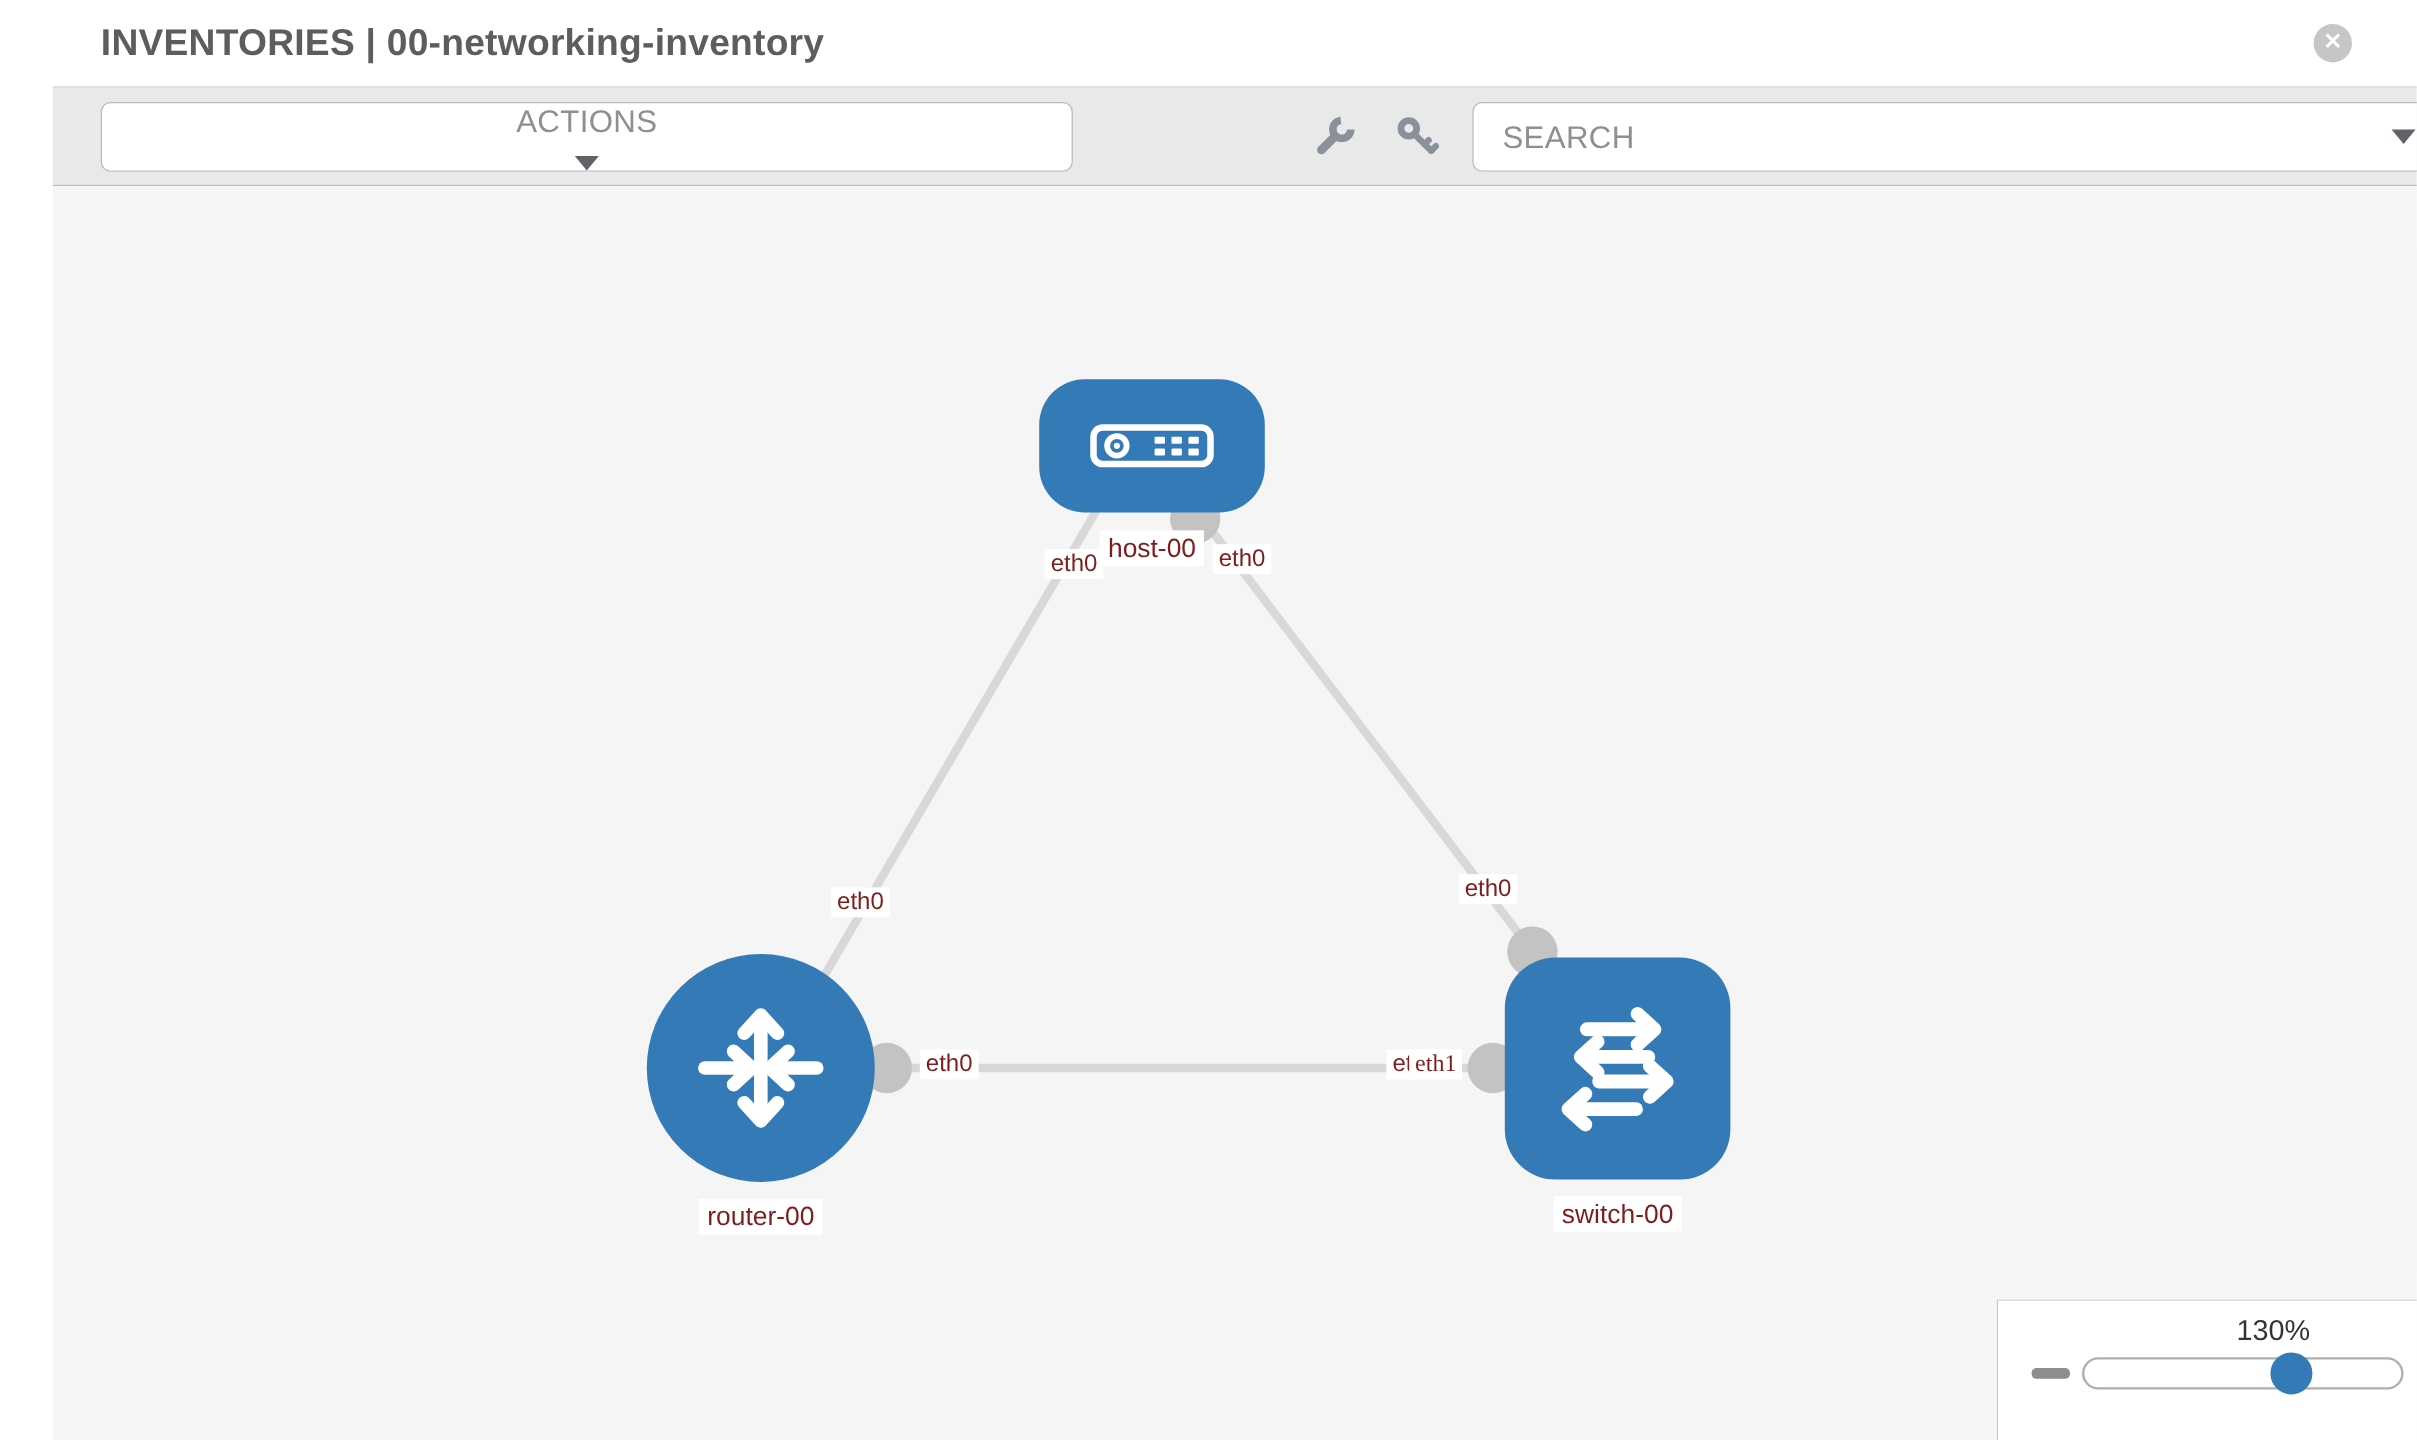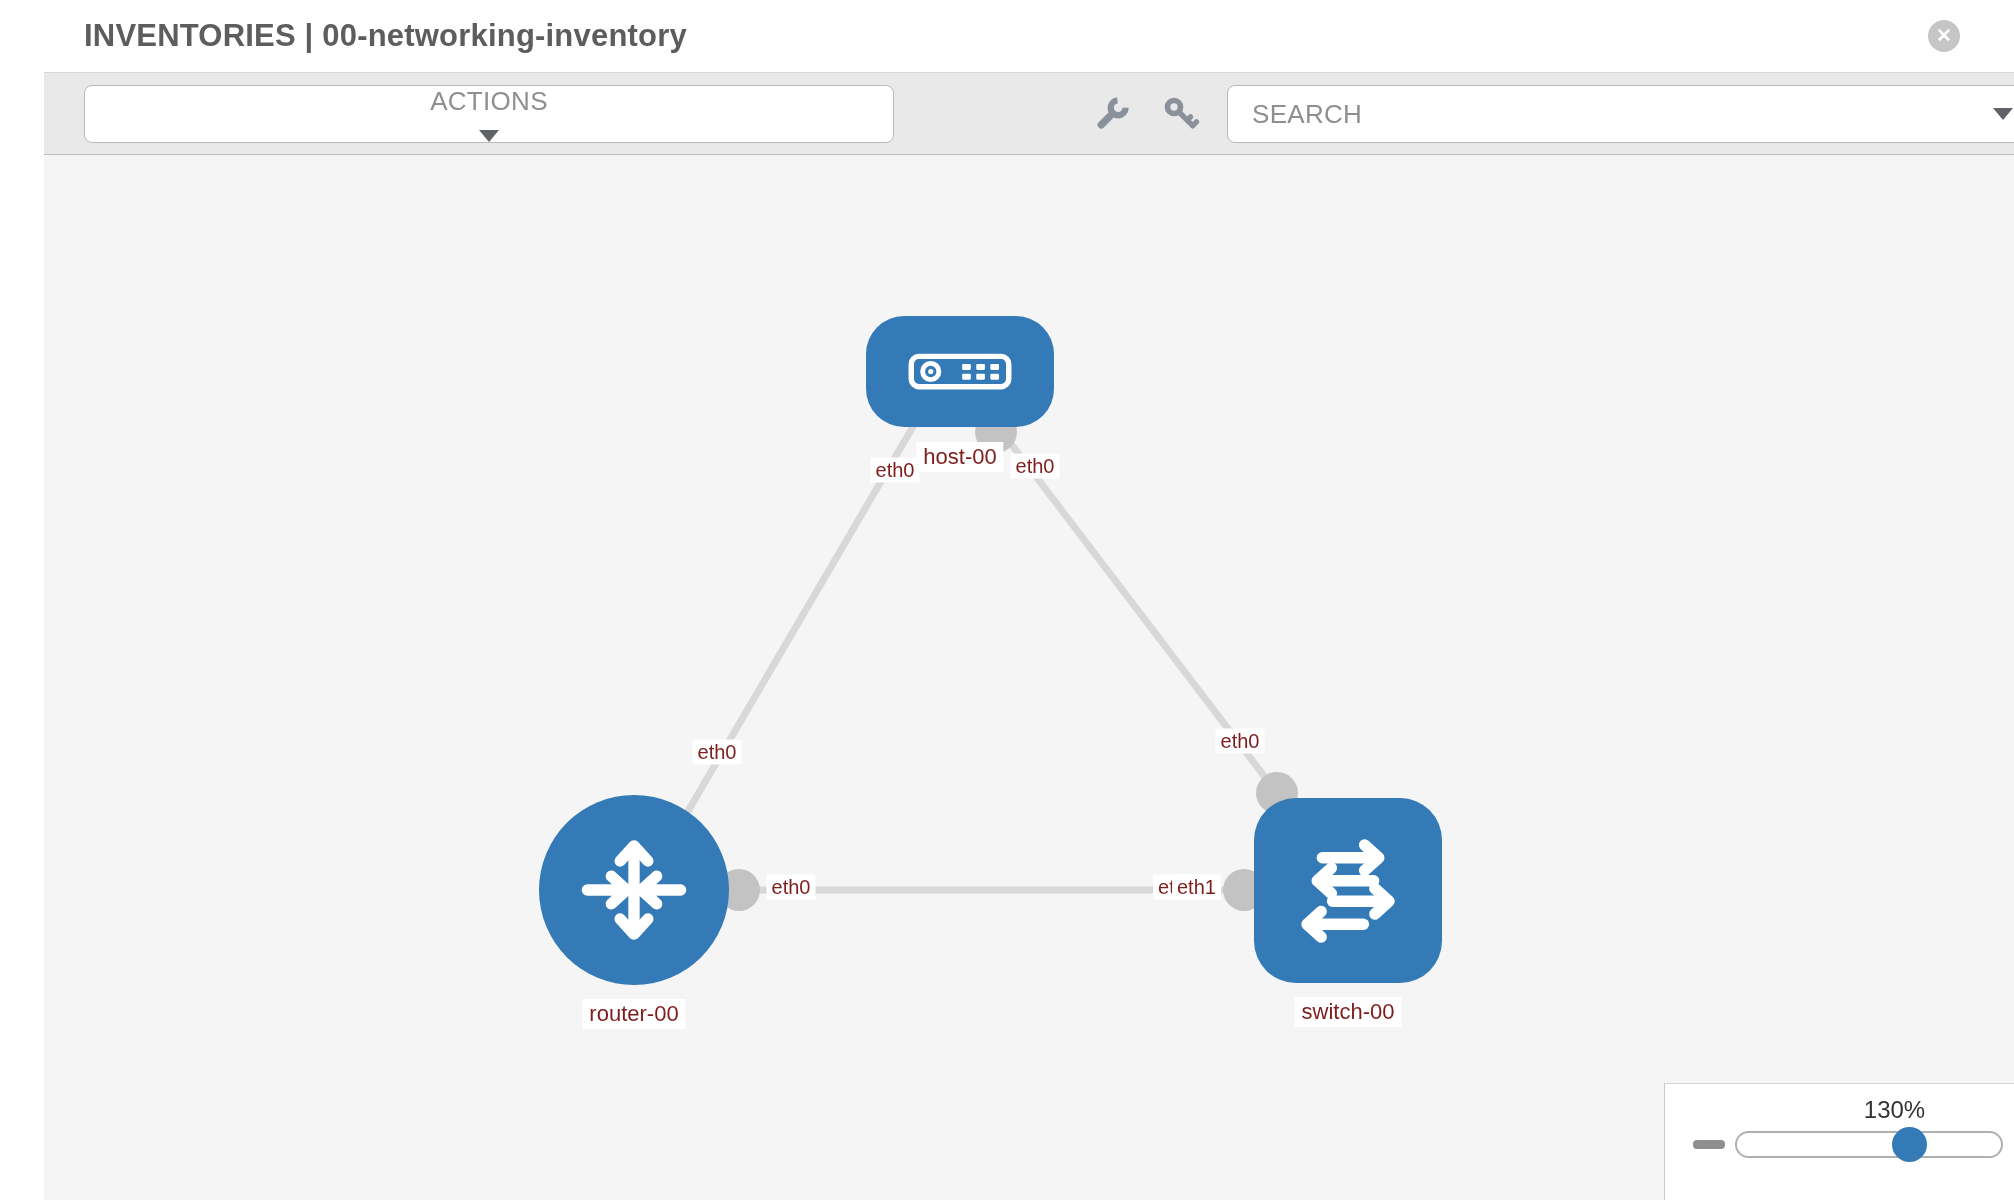--- a/index.html
+++ b/index.html
@@ -48,21 +48,21 @@
   .label-host   { left:916px;  top:302px; }
   .label-router { left:590px;  top:859px; }
   .label-switch { left:1304px; top:857px; }
   .if-l1-host   { left:851px;  top:315px; }
   .if-l1-router { left:673px;  top:597px; }
   .if-l2-host   { left:991px;  top:311px; }
   .if-l2-switch { left:1196px; top:586px; }
   .if-l3-router { left:747px;  top:732px; }
   .if-l3-switch { left:1143px; top:732px; padding:0; background:none; }
   .if-l3-switch span { display:inline-block; background:#ffffff; padding:1px 5px; }
-  .if-l3-switch .over { position:relative; margin-left:-30px; }
+  .if-l3-switch .over { position:relative; margin-left:-30px;font-family:Liberation Serif, serif; }
 
   
   .zoom-panel { position:absolute; left:1620px; top:928px; width:460px; height:117px; z-index:4;
     background:#ffffff; border-left:1px solid #c9c9c9; border-top:1px solid #d4d4d4; }
   .zoom-level { position:absolute; left:0; right:0; top:12px; text-align:center;
     font-size:24px; color:#333333; }
   .zoom-minus { position:absolute; left:28px; top:56px; width:32px; height:9px; border-radius:4px;
     background:#8e8e8e; border:none; cursor:pointer; padding:0; }
   .zoom-plus { position:absolute; left:351px; top:45px; width:32px; height:32px;
     background:none; border:none; cursor:pointer; padding:0; }

